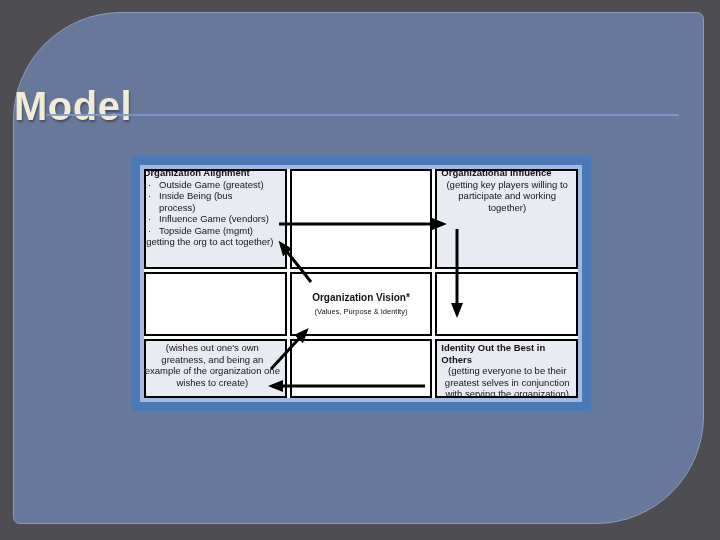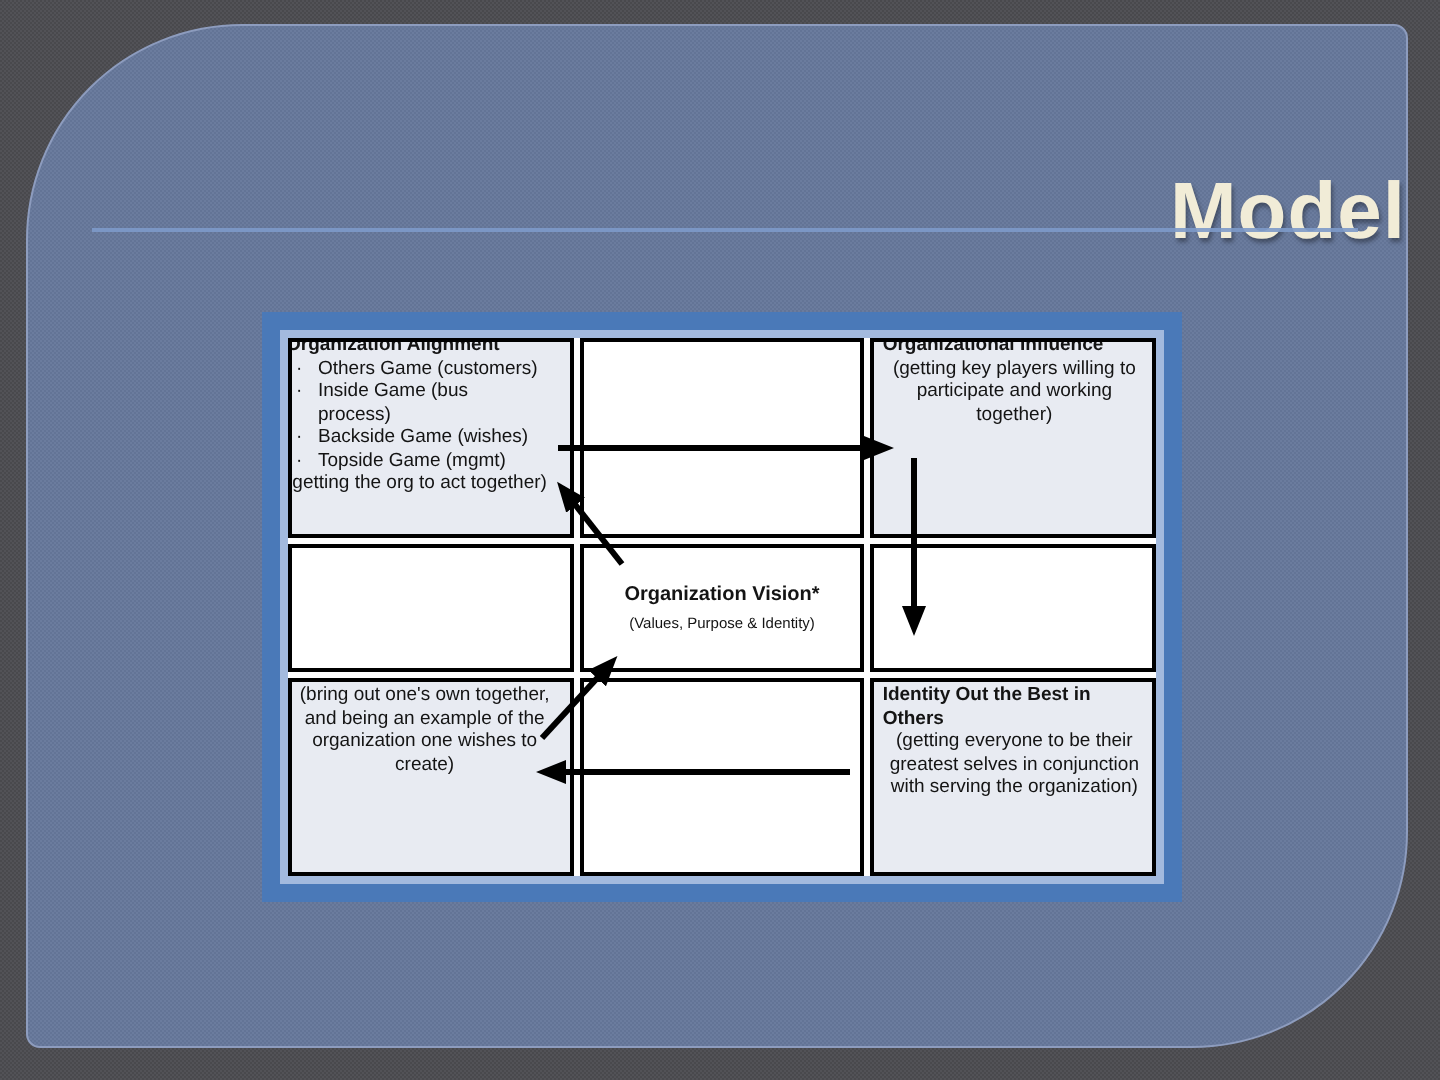--- a/index.html
+++ b/index.html
@@ -18,32 +18,32 @@
   .slide{
     position:absolute;left:13px;top:12px;width:691px;height:512px;
     background-color:var(--slide-bg);
     background-image:repeating-conic-gradient(rgba(255,255,255,0.03) 0% 25%, rgba(0,0,0,0.03) 0% 50%);
     background-size:2px 2px;
     border:1px solid #8d9cbe;
     border-radius:108px 7px 108px 7px;
     box-sizing:border-box;
   }
   .slide-title{
-    position:absolute;top:44px;left:0;right:0;text-align:right;
+    position:absolute;top:44px;left:0;right:0;text-align:left;
     font-size:40px;line-height:1.1;color:var(--title);
     text-shadow:1px 2px 2px rgba(0,0,0,0.35);
     letter-spacing:0.5px;
   }
   .title-divider{
     position:absolute;top:101px;left:32px;right:24px;height:2px;
     background:var(--divider);opacity:0.9;
   }
   
   .diagram{
-    position:absolute;left:130px;top:155px;width:460px;height:295px;
+    position:absolute;left:130px;top:155px;width:460px;height:255px;
     background:var(--frame);padding:9px;box-sizing:border-box;
   }
   .diagram-inner{
     width:100%;height:100%;box-sizing:border-box;
     border:4px solid var(--frame-inner);
     background:#fff;position:relative;overflow:hidden;
   }
   .grid{
     position:absolute;inset:0;display:grid;
     grid-template-columns:1fr 1fr 1fr;
@@ -78,23 +78,23 @@
   <div class="title-divider"></div>
 
   <div class="diagram" style="left:117px;top:143px;">
     <div class="diagram-inner">
       <div class="grid">
 
         <div class="cell filled clip-left clip-top">
           <div class="cell-content">
             <div class="box-heading">Organization Alignment</div>
             <ul class="box-list">
-              <li>Others Game (customers)</li>
-              <li>Inside Game (bus process)</li>
-              <li>Backside Game (wishes)</li>
+              <li>Outside Game (greatest)</li>
+              <li>Inside Being (bus process)</li>
+              <li>Influence Game (vendors)</li>
               <li>Topside Game (mgmt)</li>
             </ul>
             <p class="box-footer">(getting the org to act together)</p>
           </div>
         </div>
 
         <div class="cell"></div>
 
         <div class="cell filled clip-top">
           <div class="cell-content">
@@ -107,21 +107,21 @@
 
         <div class="cell cell-vision">
           <div class="vision-heading">Organization Vision*</div>
           <div class="vision-subtitle">(Values, Purpose &amp; Identity)</div>
         </div>
 
         <div class="cell"></div>
 
         <div class="cell filled clip-left">
           <div class="cell-content">
-            <p class="box-body">(bring out one's own together, and being an example of the organization one wishes to create)</p>
+            <p class="box-body">(wishes out one's own greatness, and being an example of the organization one wishes to create)</p>
           </div>
         </div>
 
         <div class="cell"></div>
 
         <div class="cell filled">
           <div class="cell-content">
             <div class="box-heading">Identity Out the Best in Others</div>
             <p class="box-body">(getting everyone to be their greatest selves in conjunction with serving the organization)</p>
           </div>

